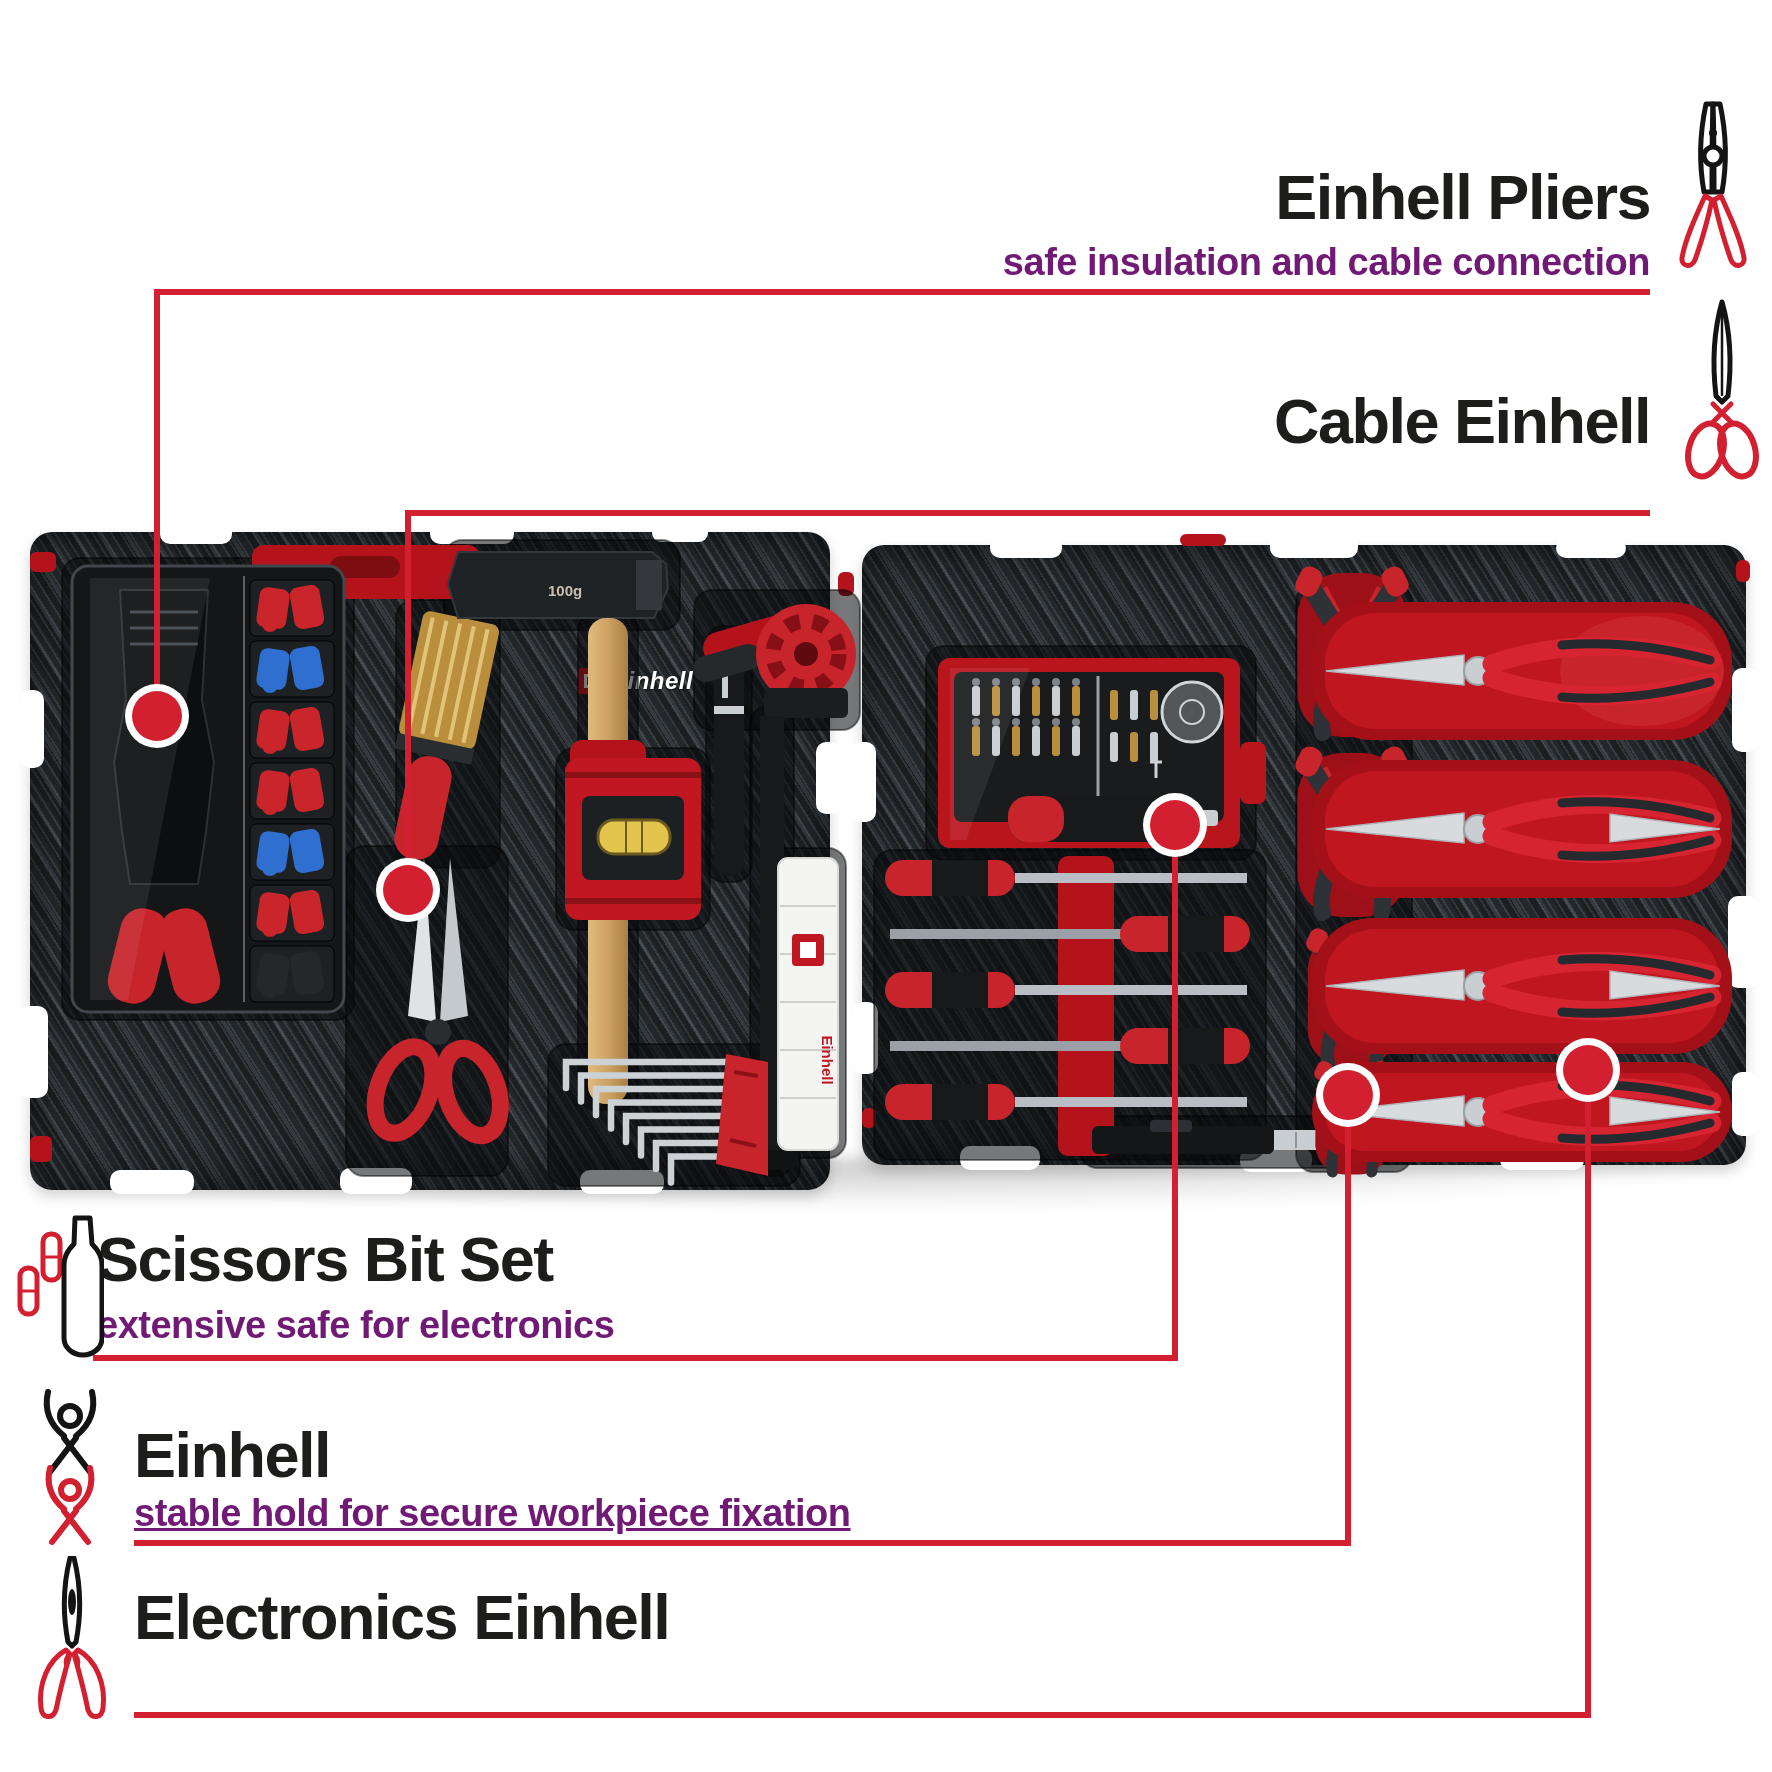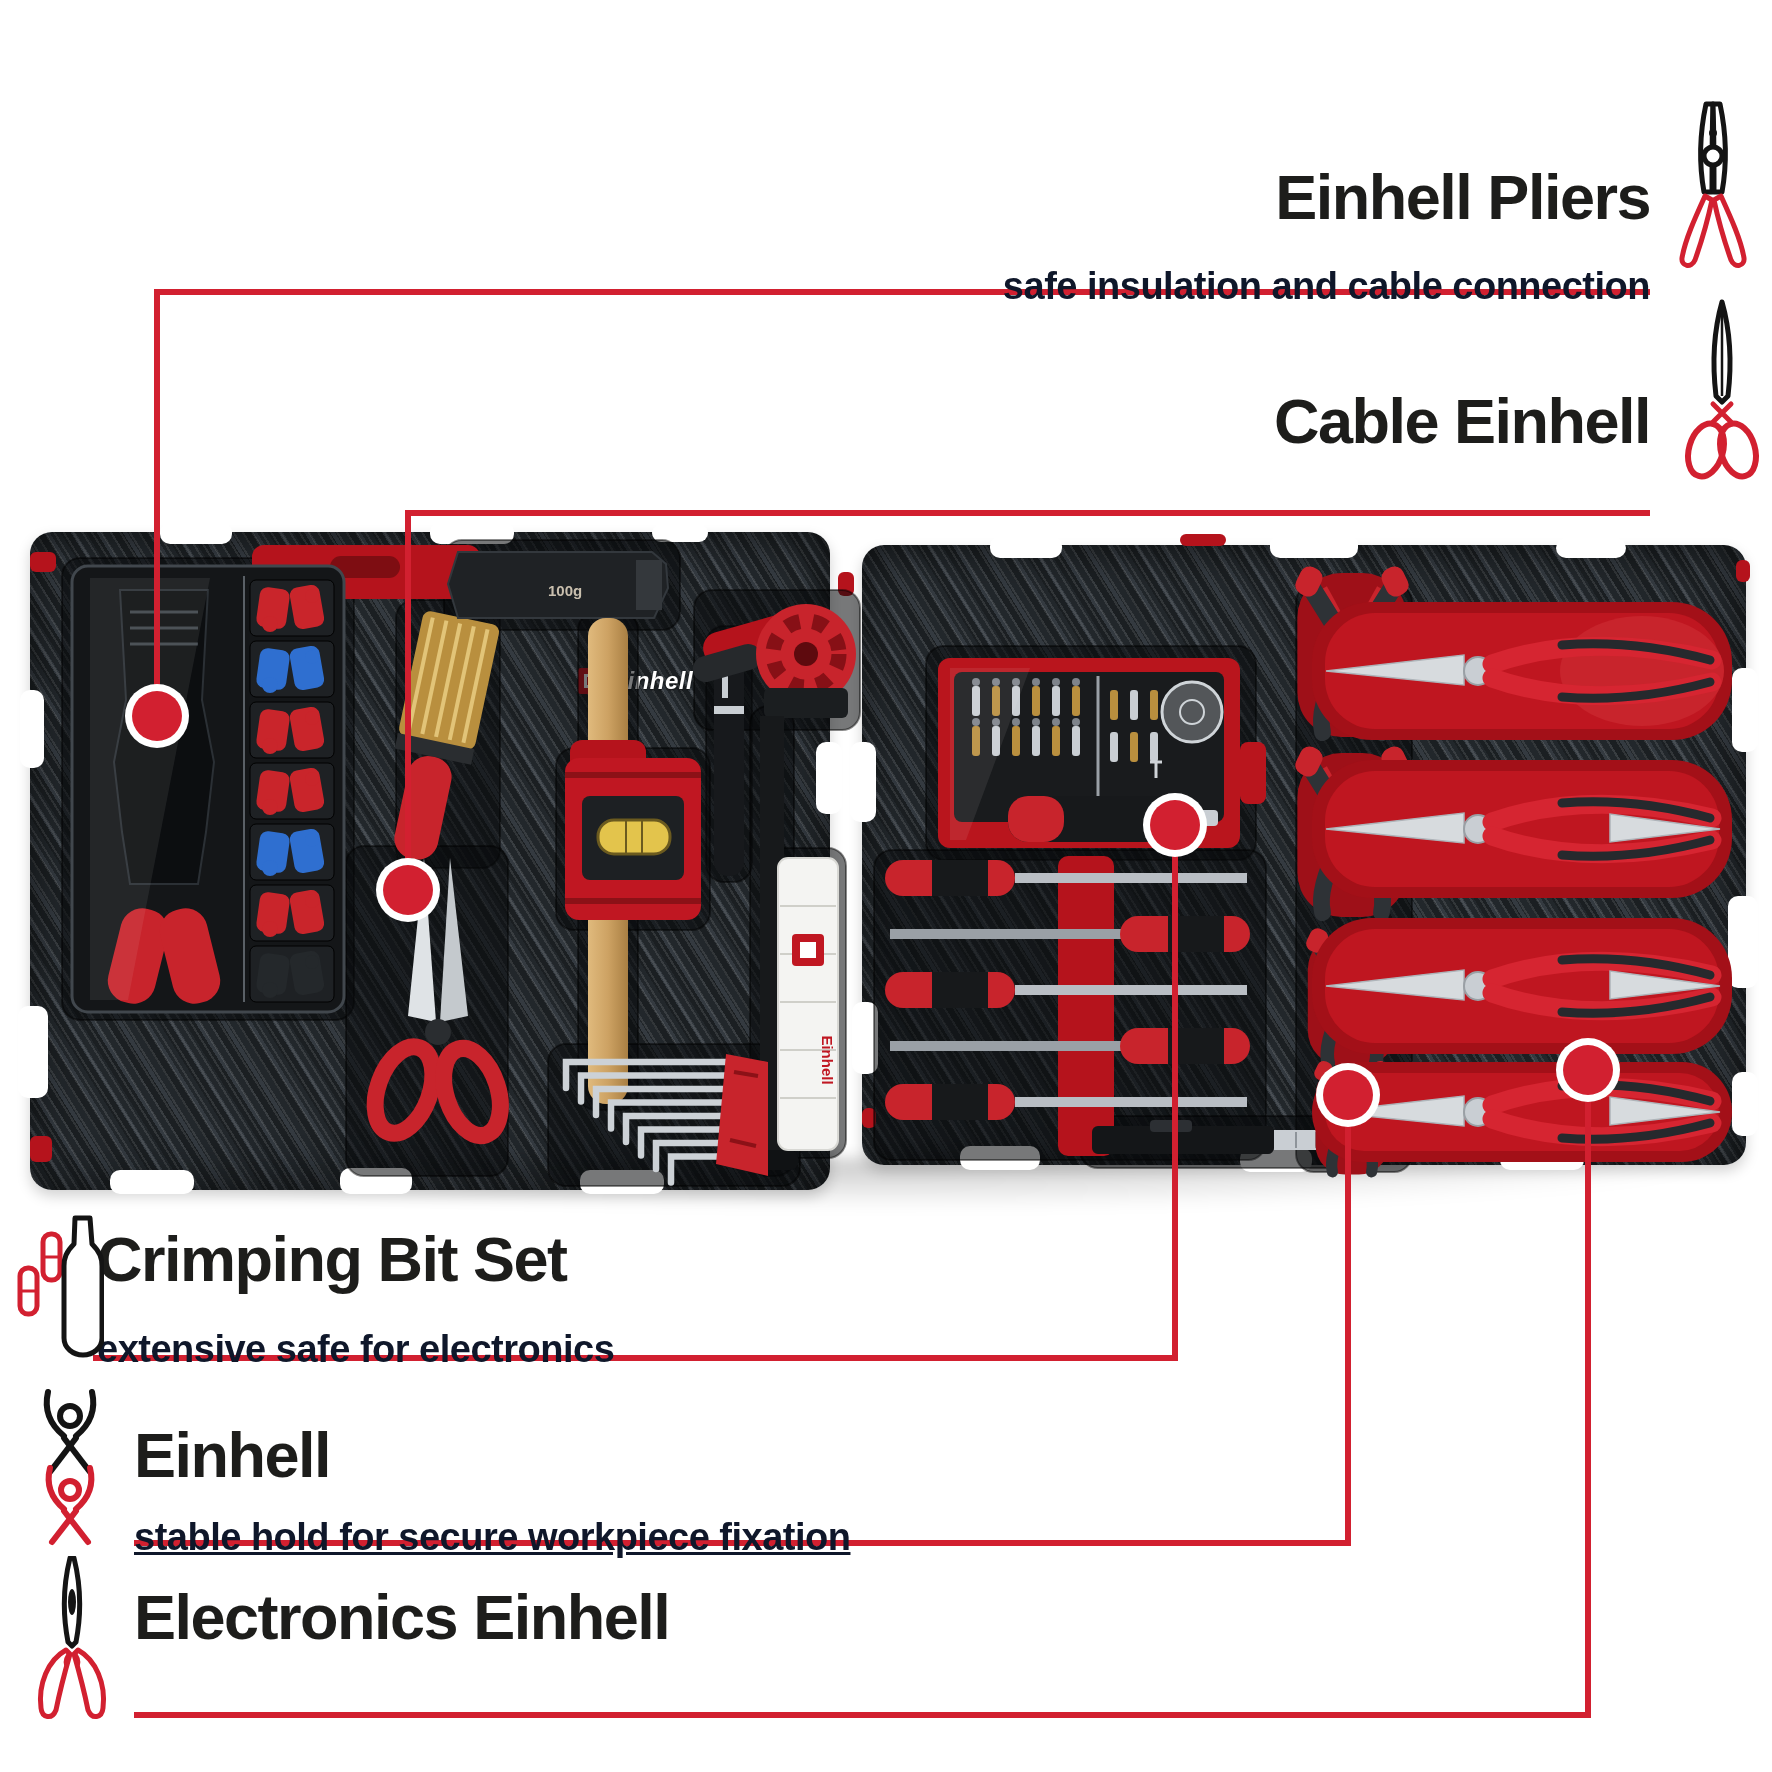--- a/index.html
+++ b/index.html
@@ -9,21 +9,21 @@
         background:
           repeating-linear-gradient(58deg, rgba(255,255,255,.10) 0 2px, rgba(255,255,255,0) 2px 8px),
           repeating-linear-gradient(58deg, #1b1f22 0 9px, #343a40 9px 13px, #22272b 13px 22px);
         box-shadow: inset 0 0 46px rgba(0,0,0,.6), 0 6px 14px rgba(0,0,0,.18);}
   .tray-shadow{position:absolute;left:36px;top:1158px;width:1700px;height:52px;
         background:radial-gradient(ellipse at 50% 10%, rgba(0,0,0,.20), rgba(0,0,0,0) 70%);
         filter:blur(7px);}
   .notch{position:absolute;background:#ffffff;border-radius:10px;}
   .redbit{position:absolute;background:#b5131c;border-radius:6px;}
   .co-title{position:absolute;color:#1d1d1b;font-size:63px;font-weight:700;letter-spacing:-1.5px;white-space:nowrap;line-height:1.05;}
-  .co-sub{position:absolute;color:#0f172a;font-size:38px;font-weight:700;letter-spacing:-0.5px;white-space:nowrap;line-height:1.05;margin-top:24px;}
+  .co-sub{position:absolute;color:#701a75;font-size:38px;font-weight:700;letter-spacing:-0.5px;white-space:nowrap;line-height:1.05;}
   .alignR{right:122px;text-align:right;}
   .alignL{text-align:left;}
   .icon{position:absolute;}
   .einhell-logo{position:absolute;display:flex;align-items:center;gap:7px;height:30px;}
   .logo-cube{width:26px;height:26px;background:#cf1420;border-radius:3px;position:relative;flex:0 0 auto;}
   .logo-cube:before{content:"";position:absolute;left:6px;top:6px;width:14px;height:14px;
         border:3px solid #fff;border-right:none;box-sizing:border-box;}
   .logo-text{color:#ffffff;font-weight:700;font-style:italic;font-size:24px;letter-spacing:0.5px;
         text-shadow:0 1px 2px rgba(0,0,0,.7);}
   .crimper-marks{position:absolute;left:140px;top:646px;width:58px;font-size:9px;line-height:1.9;
@@ -427,21 +427,21 @@
         <circle cx="1588" cy="1070" r="32" fill="#ffffff"></circle>
         <circle cx="1588" cy="1070" r="25" fill="#d22030"></circle>
       </g>
   </svg>
 
   <div class="co-title alignR" style="top:164px;">Einhell Pliers</div>
   <div class="co-sub   alignR" style="top:243px;">safe insulation and cable connection</div>
 
   <div class="co-title alignR" style="top:388px;">Cable Einhell</div>
 
-  <div class="co-title alignL" style="left:97px;top:1226px;">Crimping Bit Set</div>
+  <div class="co-title alignL" style="left:97px;top:1226px;">Scissors Bit Set</div>
   <div class="co-sub   alignL" style="left:97px;top:1306px;">extensive safe for electronics</div>
 
   <div class="co-title alignL" style="left:134px;top:1422px;">Einhell</div>
   <div class="co-sub   alignL" style="left:134px;top:1494px;text-decoration:underline;">stable hold for secure workpiece fixation</div>
 
   <div class="co-title alignL" style="left:134px;top:1584px;">Electronics Einhell</div>
 
   <svg class="icon" style="left:1668px;top:100px;" width="92" height="170" viewBox="0 0 92 170">
     <path d="M38,4 C32,32 31,64 36,92 L44,92 C44,62 44,30 45,4 Z" fill="#fff" stroke="#141414" stroke-width="5" stroke-linejoin="round"></path>
     <path d="M52,4 C58,32 59,64 54,92 L46,92 C46,62 46,30 45,4 Z" fill="#fff" stroke="#141414" stroke-width="5" stroke-linejoin="round"></path>

